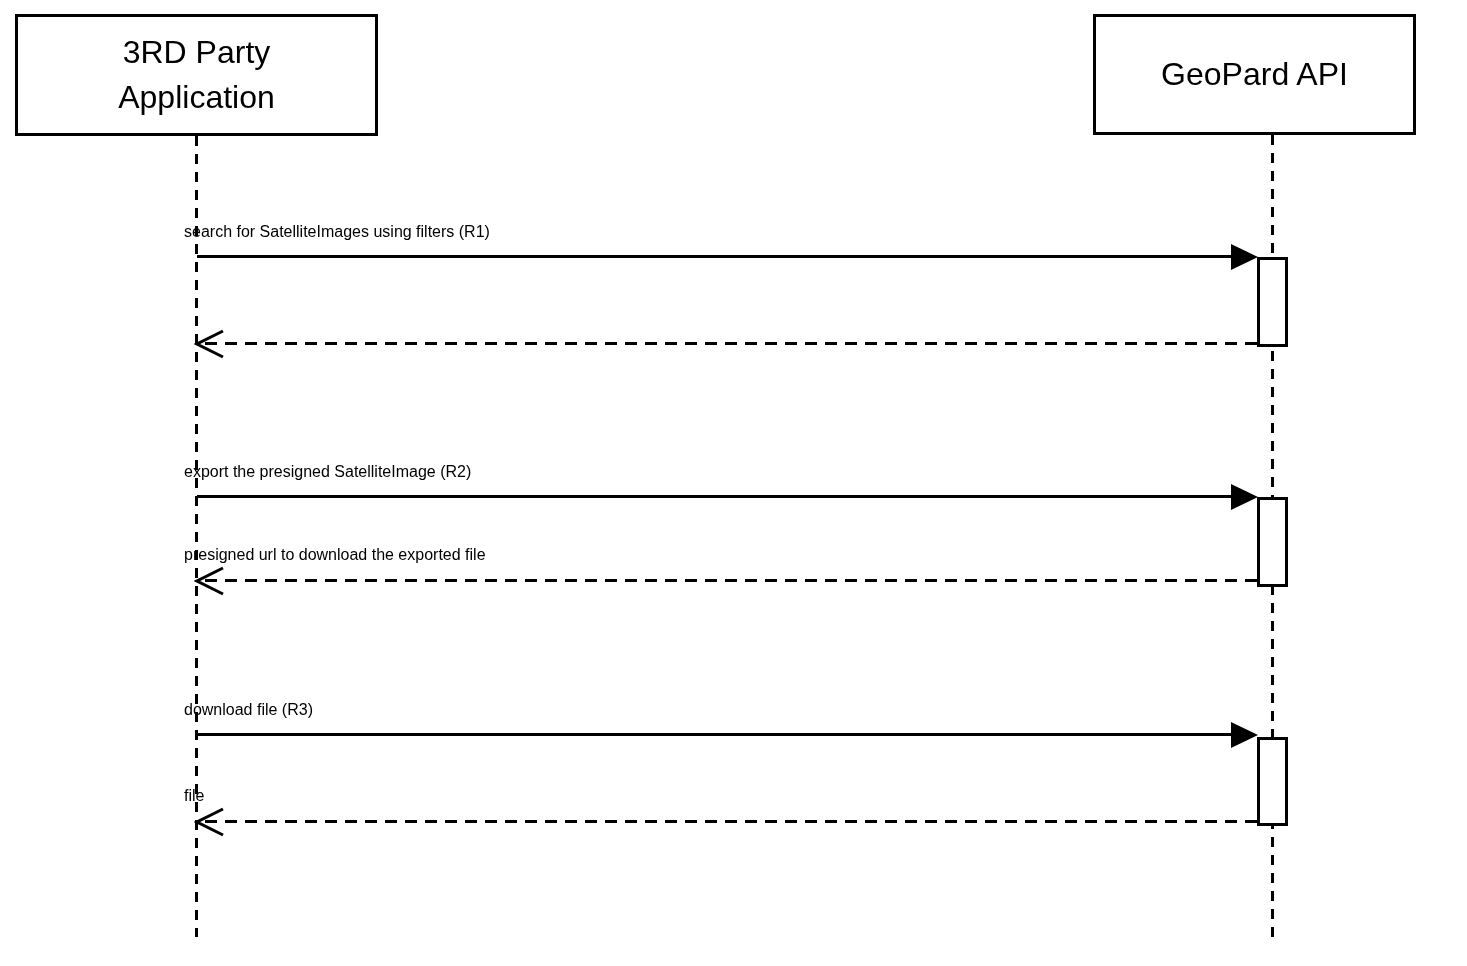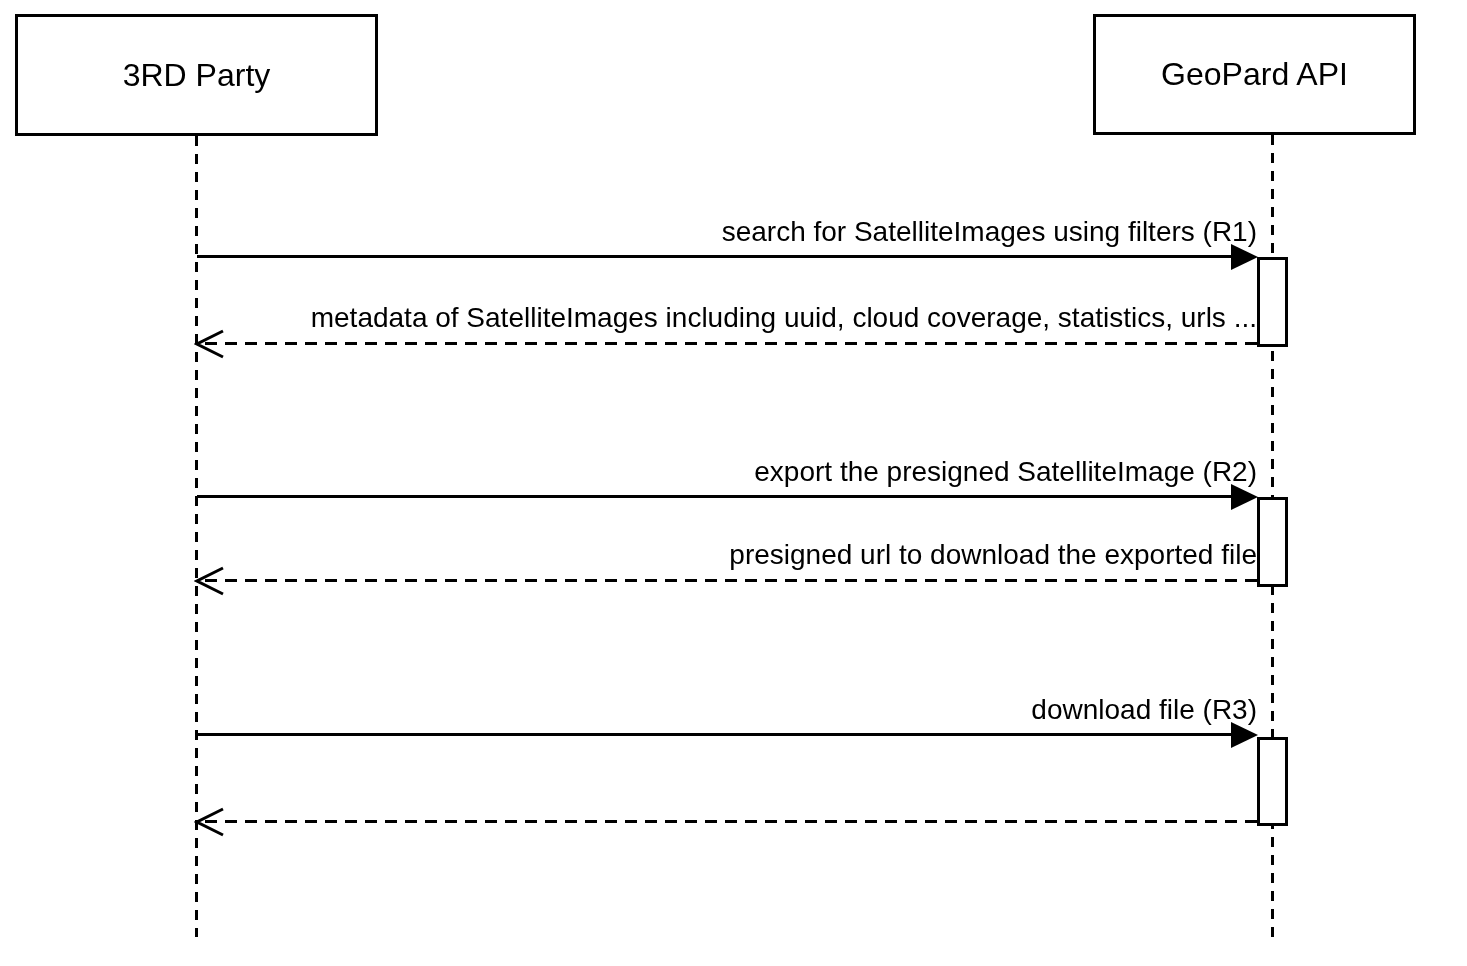--- a/index.html
+++ b/index.html
@@ -48,24 +48,24 @@
     border: 3px solid #000;
     background: #fff;
   }
   #activation-1 { top: 257px; height: 90px; }
   #activation-2 { top: 497px; height: 90px; }
   #activation-3 { top: 737px; height: 89px; }
 
   
   .msg-label {
     position: absolute;
-    left: 197px;
+    left: 184px;
     width: 1060px;
-    text-align: right;
-    font-size: 28px;
+    text-align: left;
+    font-size: 16px;
     line-height: 28px;
     white-space: nowrap;
   }
   #label-m1 { top: 218px; }
   #label-r1 { top: 304px; }
   #label-m2 { top: 458px; }
   #label-r2 { top: 541px; }
   #label-m3 { top: 696px; }
   #label-r3 { top: 782px; }
 
@@ -118,54 +118,55 @@
   #head-r2 { top: 565px; }
   #head-r3 { top: 806px; }
 </style>
 </head>
 <body>
 
 <div class="canvas">
 
   <div class="actor-box" id="actor-left">
     <span>3RD Party</span>
+    <span>Application</span>
   </div>
   <div class="actor-box" id="actor-right">
     <span>GeoPard API</span>
   </div>
 
   <div class="lifeline" id="lifeline-left"></div>
   <div class="lifeline" id="lifeline-right"></div>
 
   <div class="activation" id="activation-1"></div>
   <div class="activation" id="activation-2"></div>
   <div class="activation" id="activation-3"></div>
 
   <div class="msg-label" id="label-m1">search for SatelliteImages using filters (R1)</div>
   <div class="solid-line" id="line-m1"></div>
   <div class="arrowhead-right" id="head-m1"></div>
 
-  <div class="msg-label" id="label-r1">metadata of SatelliteImages including uuid, cloud coverage, statistics, urls ...</div>
   <div class="dashed-line" id="line-r1"></div>
   <svg class="arrowhead-left" id="head-r1" viewBox="0 0 32 32">
     <path d="M29 3 L3 16 L29 29" fill="none" stroke="#000" stroke-width="3"></path>
   </svg>
 
   <div class="msg-label" id="label-m2">export the presigned SatelliteImage (R2)</div>
   <div class="solid-line" id="line-m2"></div>
   <div class="arrowhead-right" id="head-m2"></div>
 
   <div class="msg-label" id="label-r2">presigned url to download the exported file</div>
   <div class="dashed-line" id="line-r2"></div>
   <svg class="arrowhead-left" id="head-r2" viewBox="0 0 32 32">
     <path d="M29 3 L3 16 L29 29" fill="none" stroke="#000" stroke-width="3"></path>
   </svg>
 
   <div class="msg-label" id="label-m3">download file (R3)</div>
   <div class="solid-line" id="line-m3"></div>
   <div class="arrowhead-right" id="head-m3"></div>
 
+  <div class="msg-label" id="label-r3">file</div>
   <div class="dashed-line" id="line-r3"></div>
   <svg class="arrowhead-left" id="head-r3" viewBox="0 0 32 32">
     <path d="M29 3 L3 16 L29 29" fill="none" stroke="#000" stroke-width="3"></path>
   </svg>
 
 </div>
 
 </body></html>

